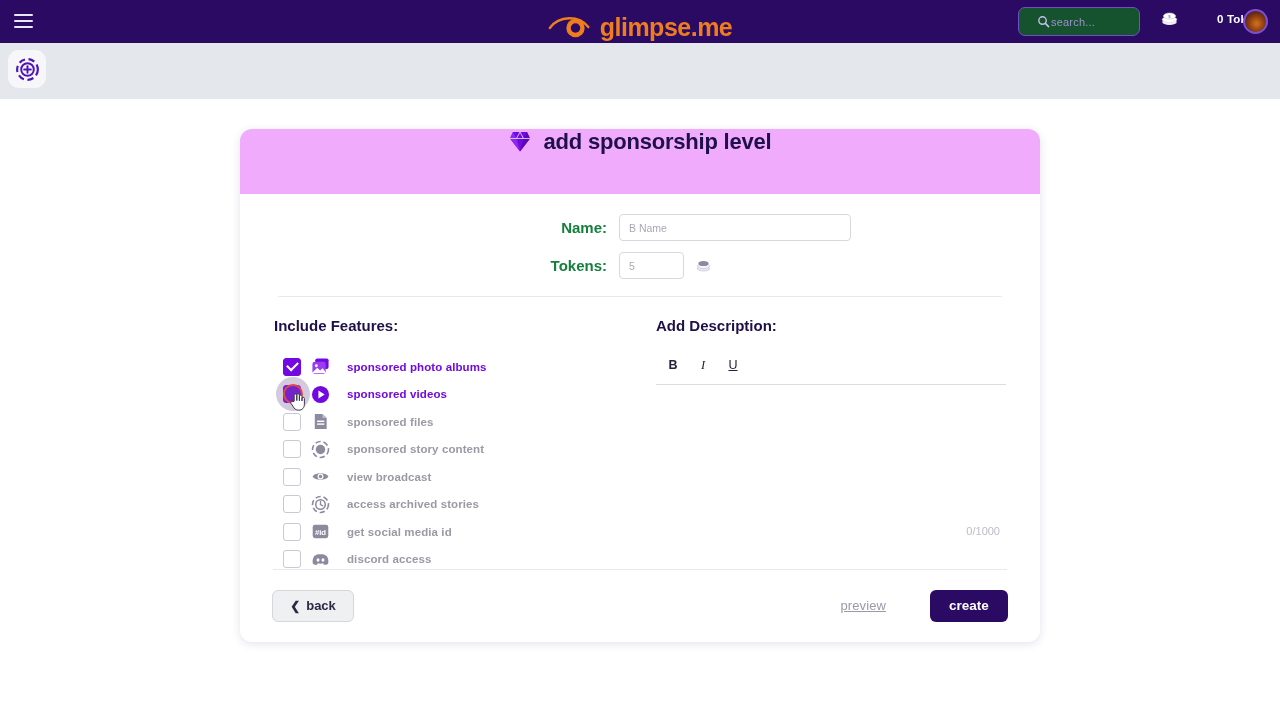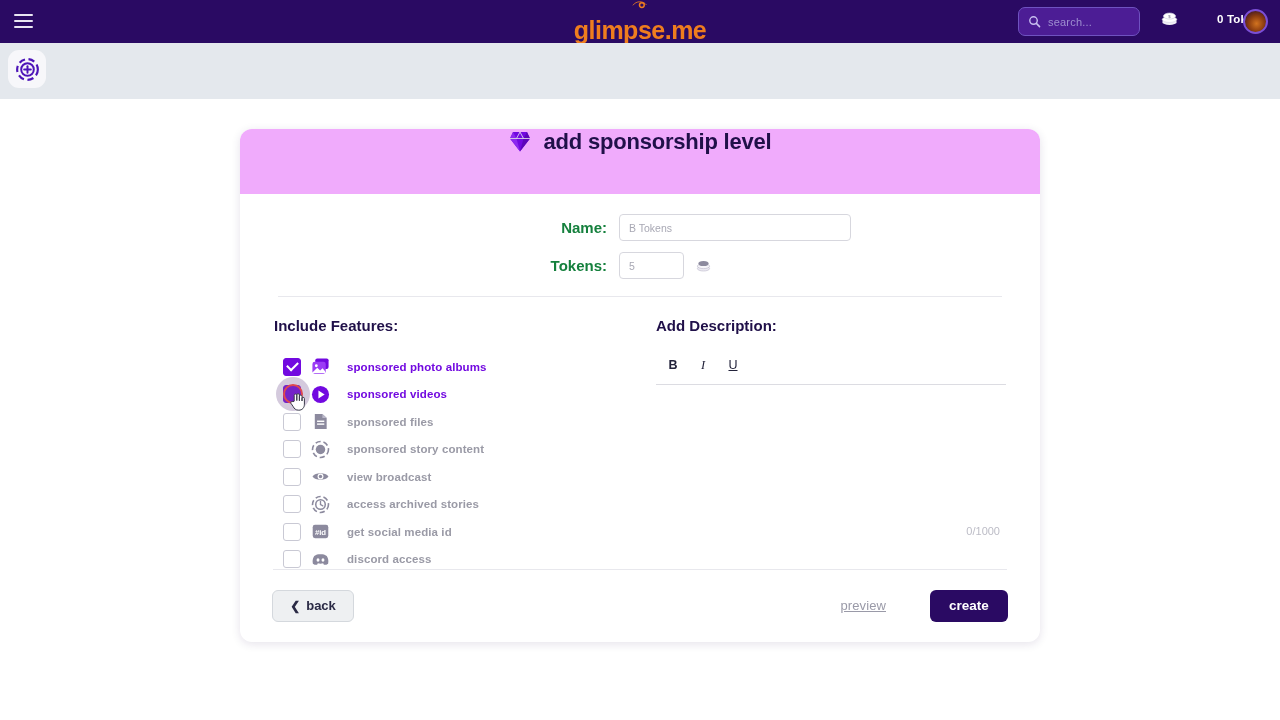--- a/index.html
+++ b/index.html
@@ -19,35 +19,34 @@
   }
   .hamburger {
     position: absolute; left: 14px; top: 11px;
     width: 22px; height: 20px;
     display: flex; flex-direction: column; justify-content: center; gap: 4px;
     cursor: pointer;
   }
   .hamburger span { display: block; height: 2px; width: 19px; background: #e9e6f2; border-radius: 1px; }
 
   .brand {
-    position: absolute; left: 0; right: 0; top: 0; height: 43px;
+    position: absolute; left: 0; right: 0; top: 6px; height: 43px;
     display: flex; align-items: center; justify-content: center; gap: 8px;
     pointer-events: none;
-    flex-direction: column;
   }
   .brand-logo { width: 44px; height: 30px; }
   .brand-name {
     font-size: 25px; font-weight: bold; color: #ef7d1e;
     letter-spacing: -0.5px; line-height: 1;
   }
   .search-wrap {
     position: absolute; left: 1018px; top: 7px;
     width: 122px; height: 29px;
-    background: #4c1d95; border: 1px solid #6f52c0; border-radius: 7px;
-    display: flex; align-items: center; padding: 0 9px; gap: 7px;
+    background: #14532d; border: 1px solid #6f52c0; border-radius: 7px;
+    display: flex; align-items: center; padding: 0 18px; gap: 1px;
   }
   .search-input-text {
     font-size: 11px; color: #9e8fd0; letter-spacing: 0.2px;
   }
 
   .tokens-area {
     position: absolute; left: 1160px; top: 11px;
     display: flex; align-items: center; gap: 6px;
   }
   .tokens-label { font-size: 11.5px; font-weight: bold; color: #ffffff; letter-spacing: 0.2px; padding-left: 32px; }
@@ -272,21 +271,21 @@
       <path d="M8.5 9.5 L12 3 L15.5 9.5" fill="none" stroke="#d8d4e6" stroke-width="0.9"></path>
     </svg>
     <div class="card-title">add sponsorship level</div>
   </div>
 
   <div class="form-rows">
 
     <div class="frow">
       <div class="flabel">Name:</div>
       <div class="finput name">
-        <span>B Tokens</span>
+        <span>B Name</span>
       </div>
     </div>
 
     <div class="frow">
       <div class="flabel">Tokens:</div>
       <div style="display:flex;align-items:center;width:232px;">
         <div class="finput tokens">
           <span>5</span>
         </div>
         <div class="coin-after">

